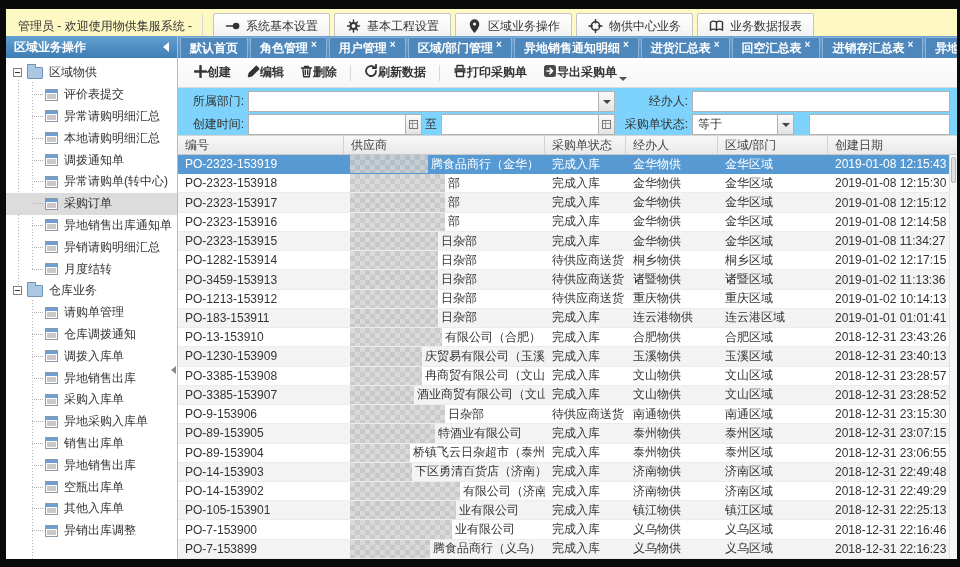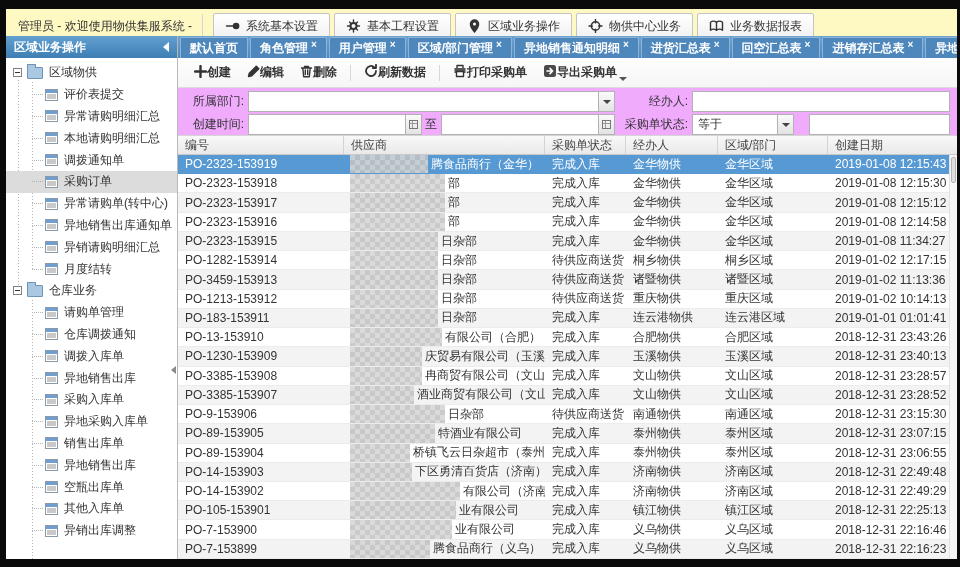--- a/index.html
+++ b/index.html
@@ -46,21 +46,21 @@
   .tab { height:21px; display:flex; align-items:center; padding:0 9px; margin-right:2px; background:#4d87bc; border:1px solid #8db4d8; border-bottom:none; border-radius:2px 2px 0 0; font-size:12px; font-weight:bold; color:#fff; cursor:pointer; white-space:nowrap; }
   .tab-close { font-size:10px; margin-left:3px; position:relative; top:-4px; font-weight:bold; cursor:pointer; }
 
   
   .toolbar { height:30px; flex:none; background:linear-gradient(#fdfdfd,#f6f6f6); border-bottom:1px solid #dcdcdc; display:flex; align-items:center; padding-left:8px; }
   .tool-btn { display:flex; align-items:flex-end; padding:4px 8px; font-size:12px; color:#333; cursor:pointer; border-radius:2px;font-weight:bold; }
   .tool-sep { width:1px; height:16px; background:#d8d8d8; margin:0 5px; }
   .caret-down { width:0; height:0; border-left:4px solid transparent; border-right:4px solid transparent; border-top:4px solid #555; margin-left:2px; }
 
   
-  .filterbar { height:48px; flex:none; background:#f0abfc; border-bottom:1px solid #d5d5d5; position:relative; font-size:12px; color:#333; }
+  .filterbar { height:48px; flex:none; background:#7dd3fc; border-bottom:1px solid #d5d5d5; position:relative; font-size:12px; color:#333; }
   .f-label { position:absolute; height:21px; line-height:21px; text-align:right; }
   .f-field { position:absolute; height:21px; background:#fff; border:1px solid #b2b2b2; display:flex; align-items:center; }
   .f-field .grow { flex:1; }
   .combo-btn { width:16px; height:100%; background:linear-gradient(#fbfbfb,#e3e3e3); border-left:1px solid #b2b2b2; display:flex; align-items:center; justify-content:center; cursor:pointer; flex:none; }
   .combo-btn i { width:0; height:0; border-left:4px solid transparent; border-right:4px solid transparent; border-top:4px solid #444; }
   .cal-btn { width:16px; height:100%; background:linear-gradient(#fbfbfb,#e3e3e3); border-left:1px solid #b2b2b2; display:flex; align-items:center; justify-content:center; cursor:pointer; flex:none; }
   .cal-glyph { width:9px; height:9px; border:1px solid #777; background-image:linear-gradient(to right,transparent 2px,#999 2px,#999 3px,transparent 3px),linear-gradient(to bottom,transparent 2px,#999 2px,#999 3px,transparent 3px); }
   .op-text { padding-left:5px; flex:1; }
 
   
@@ -176,34 +176,34 @@
       </div>
 
       <div class="titem leaf">
 
         <span class="stub"></span>
 
         <span class="leaf-icon"></span>
         <span class="tlabel">调拨通知单</span>
       </div>
 
+      <div class="titem leaf">
+
+        <span class="stub"></span>
+
+        <span class="leaf-icon"></span>
+        <span class="tlabel">异常请购单(转中心)</span>
+      </div>
+
       <div class="titem selected leaf">
 
         <span class="stub"></span>
 
         <span class="leaf-icon"></span>
         <span class="tlabel">采购订单</span>
-      </div>
-
-      <div class="titem leaf">
-
-        <span class="stub"></span>
-
-        <span class="leaf-icon"></span>
-        <span class="tlabel">异常请购单(转中心)</span>
       </div>
 
       <div class="titem leaf">
 
         <span class="stub"></span>
 
         <span class="leaf-icon"></span>
         <span class="tlabel">异地销售出库通知单</span>
       </div>
 

